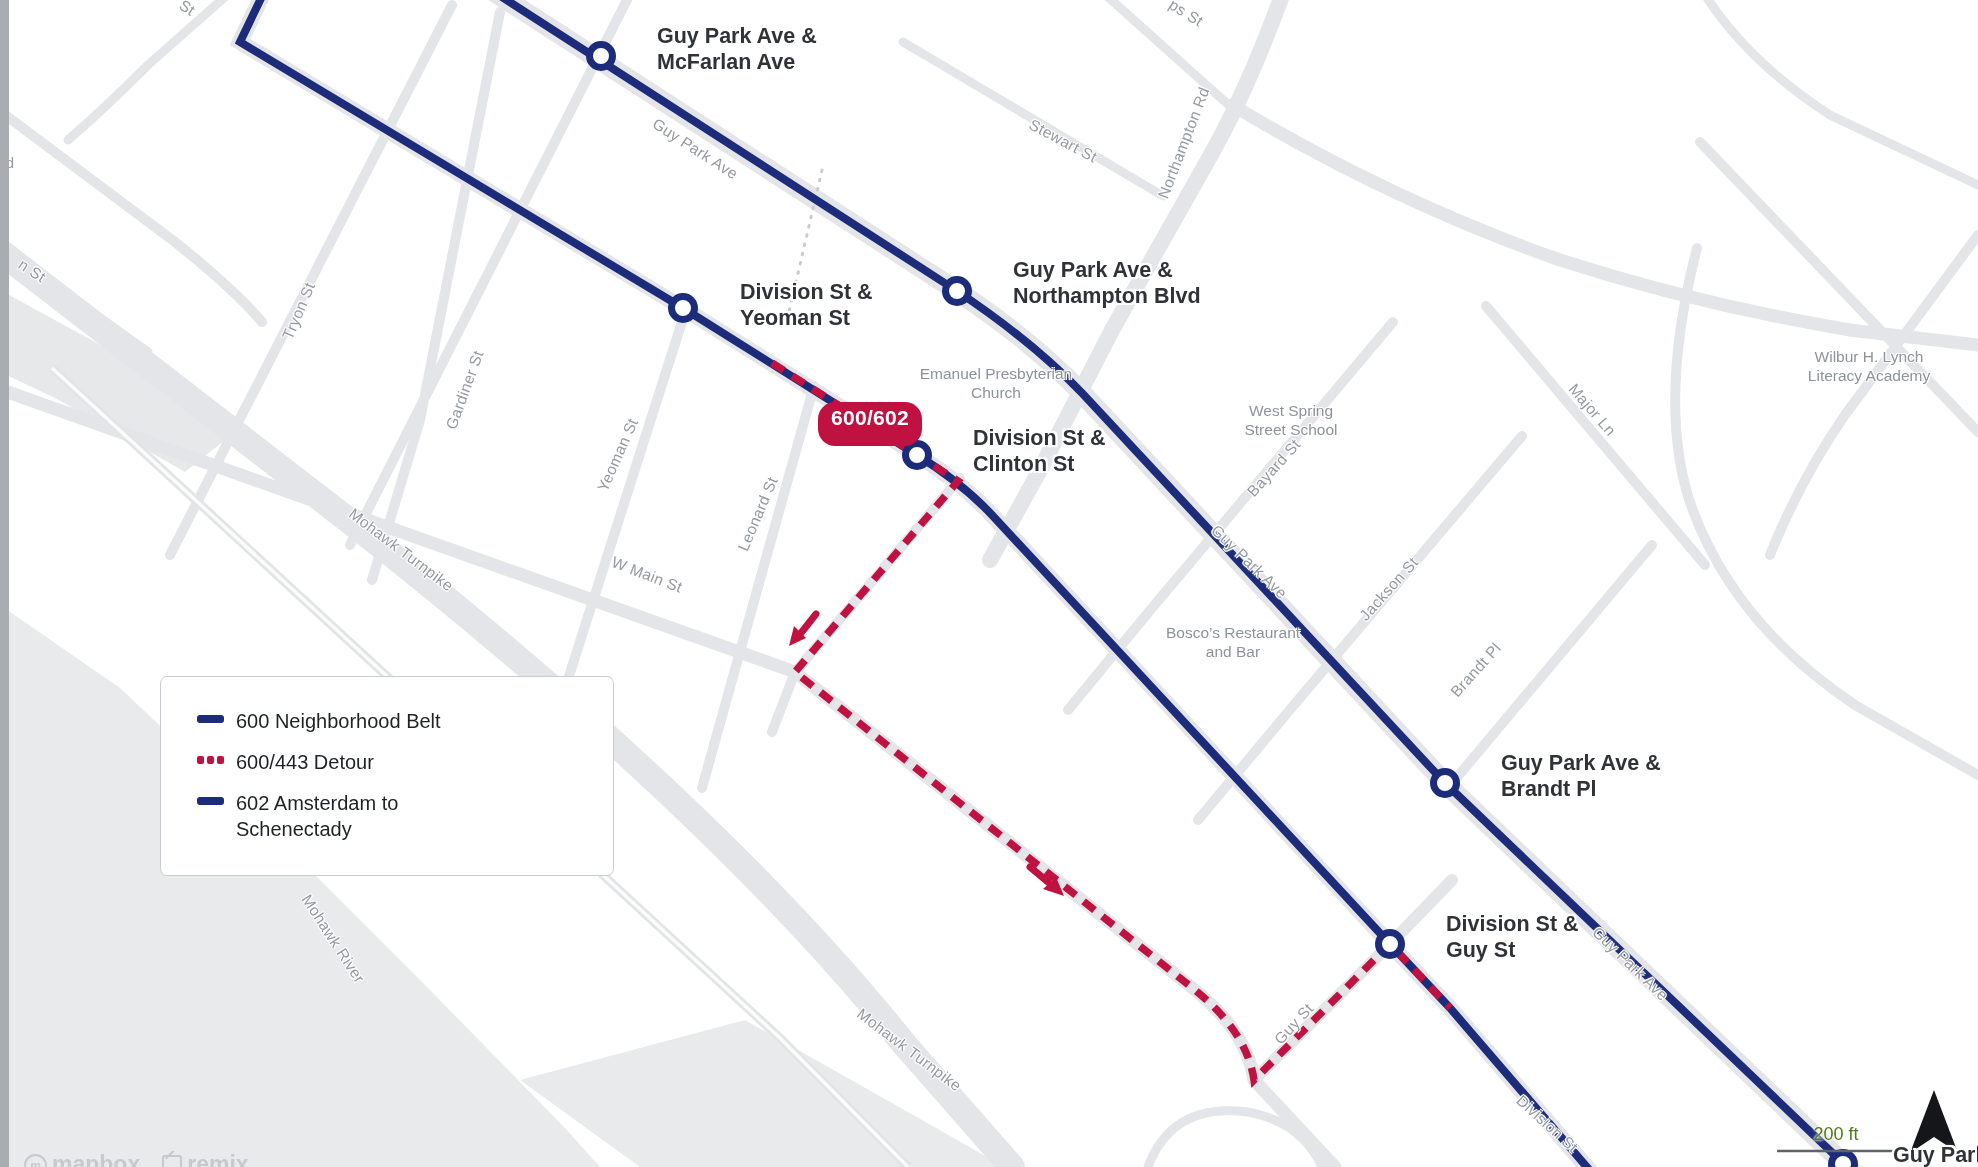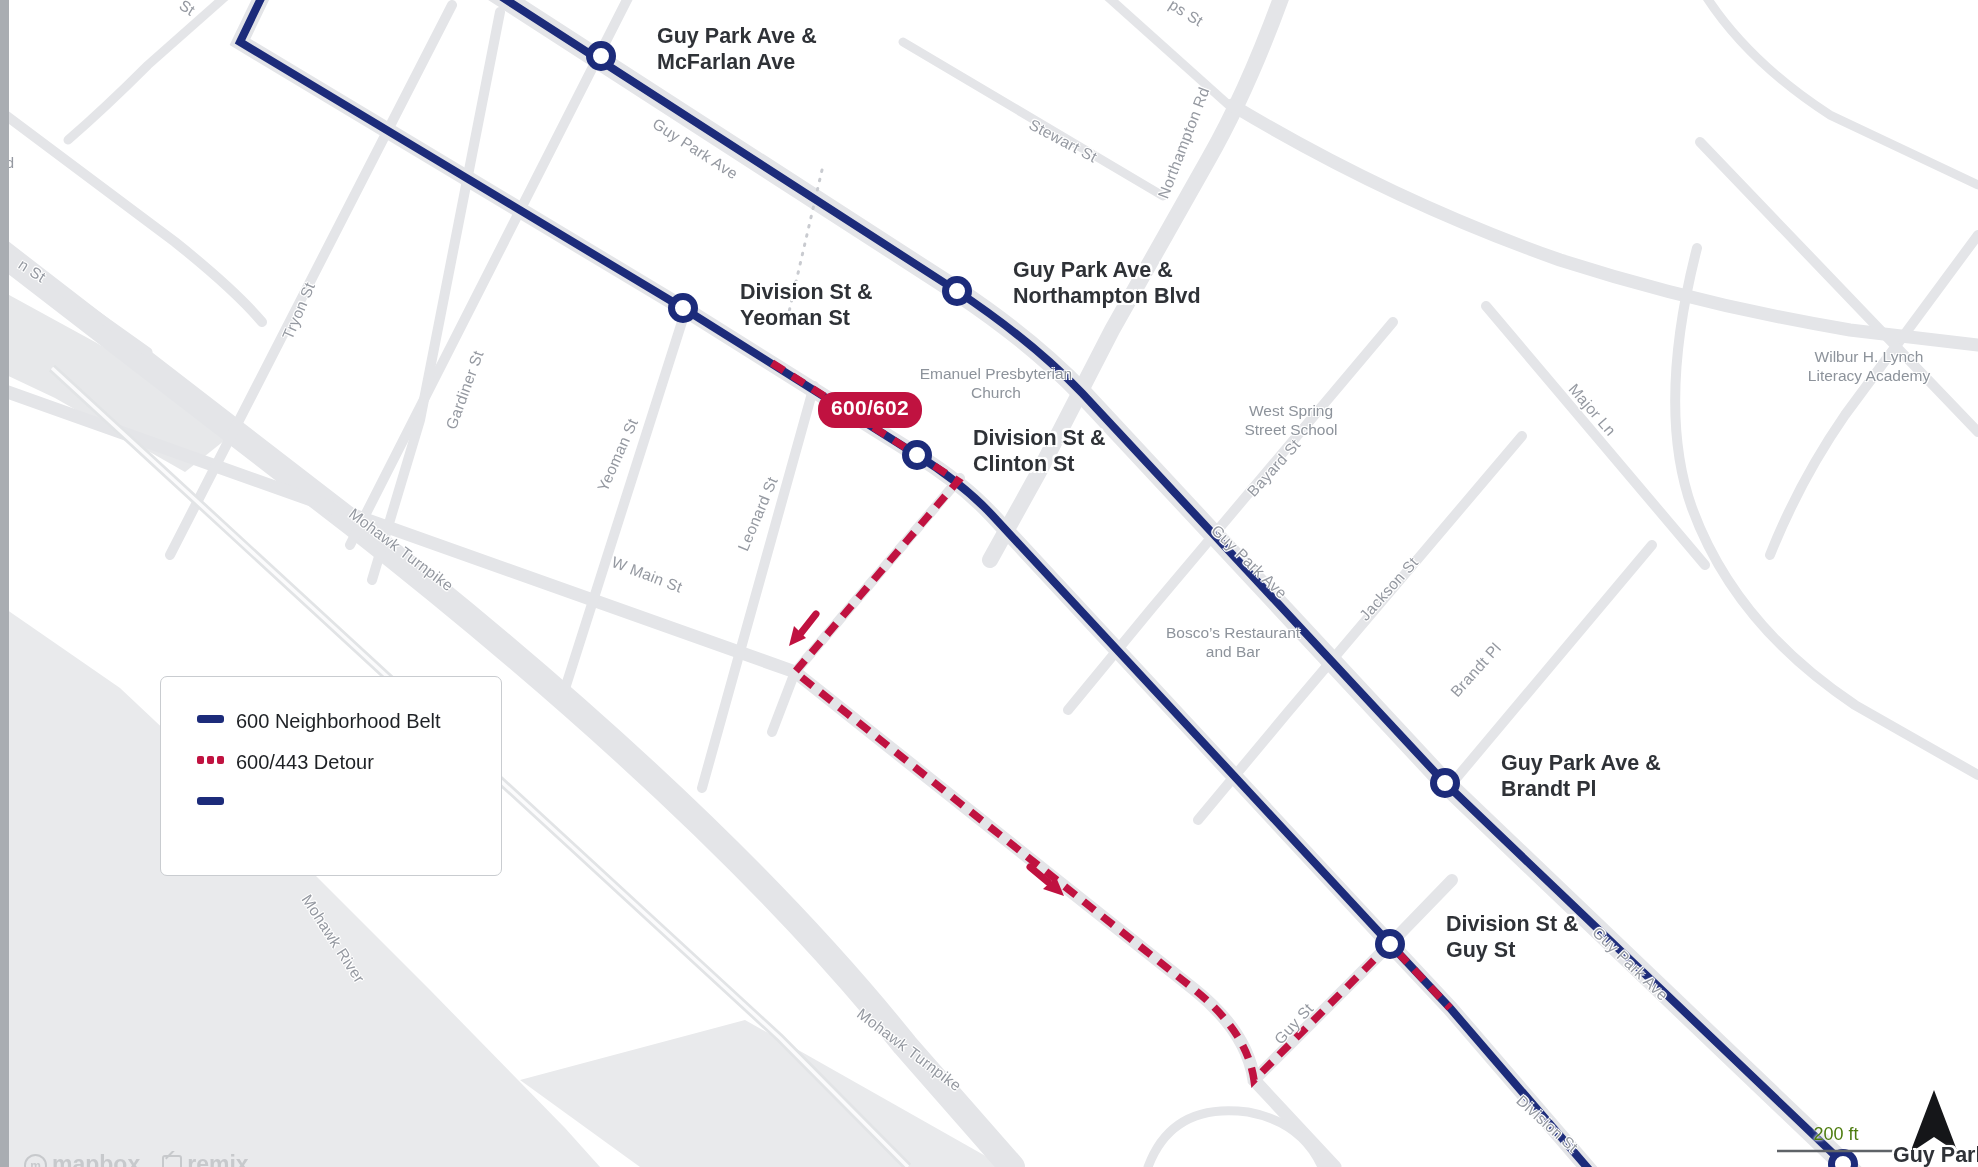--- a/index.html
+++ b/index.html
@@ -9,23 +9,23 @@
   .lbl{position:absolute;white-space:nowrap;pointer-events:none;}
   .st{transform:translate(-50%,-50%) rotate(var(--r,0deg));
 ize:15.5px;color:#9599a1;
     font-size:15.5px;letter-spacing:.3px;
     text-shadow:-1px -1px 0 #fff,1px -1px 0 #fff,-1px 1px 0 #fff,1px 1px 0 #fff,0 0 3px #fff;}
   .poi{transform:translate(-50%,-50%);text-align:center;font-size:15.5px;line-height:19px;color:#8d939b;
     text-shadow:-1px -1px 0 #fff,1px -1px 0 #fff,-1px 1px 0 #fff,1px 1px 0 #fff,0 0 3px #fff;margin-top:9px;}
   .stopl{font-size:21.5px;font-weight:600;line-height:25.5px;color:#2f3237;
     text-shadow:-2px -2px 0 #fff,2px -2px 0 #fff,-2px 2px 0 #fff,2px 2px 0 #fff,0 0 4px #fff;margin-left:32px;}
   .stopl span{display:block;}
-  #badge{position:absolute;left:818px;top:392px;background:#c01240;color:#fff;font-weight:700;
-    font-size:21px;padding:4px 13px 8px;border-radius:17px;letter-spacing:.3px;}
-  #legend{position:absolute;left:160px;top:676px;width:342px;height:200px;background:#fff;
+  #badge{position:absolute;left:818px;top:402px;background:#c01240;color:#fff;font-weight:700;
+    font-size:21px;padding:4px 13px 16px;border-radius:17px;letter-spacing:.3px;}
+  #legend{position:absolute;left:160px;top:676px;width:454px;height:200px;background:#fff;
     border:1.5px solid #c9ccd0;border-radius:7px;box-sizing:border-box;padding:31px 18px 4px 36px;}
   .leg-row{display:flex;align-items:flex-start;margin-bottom:15px;}
   .leg-swatch{width:27px;height:8px;border-radius:3px;background:#1c2b7a;margin:7px 12px 0 0;flex:none;}
   .leg-swatch.dash{background:none;display:flex;gap:3.5px;}
   .leg-swatch.dash i{display:block;width:8px;height:8px;border-radius:2px;background:#c01240;}
   .leg-label{font-size:20px;line-height:26px;color:#1e2125;width:210px;white-space:normal;}
   #scale-label{position:absolute;left:1836px;top:1124px;transform:translateX(-50%);font-size:18px;color:#4d7c0f;
     text-shadow:0 0 3px #fff,0 0 3px #fff;}
   #attribution{position:absolute;left:24px;top:1151px;height:16px;overflow:hidden;display:flex;
     align-items:flex-start;gap:22px;color:#c7c9cc;font-weight:700;font-size:23px;line-height:26px;}
@@ -190,20 +190,21 @@
     <div class="leg-row">
       <span class="leg-swatch dash">
           <i></i>
           <i></i>
           <i></i>
         </span>
       <span class="leg-label">600/443 Detour</span>
     </div>
     <div class="leg-row">
       <span class="leg-swatch"></span>
+      <span class="leg-label">602 Amsterdam to Schenectady</span>
     </div>
   </div>
 
   <div id="scale-label">200 ft</div>
 
   <div id="attribution">
     <a class="attr-item" href="#">
       <span class="mb-ic">m</span>
       <span>mapbox</span>
     </a>

